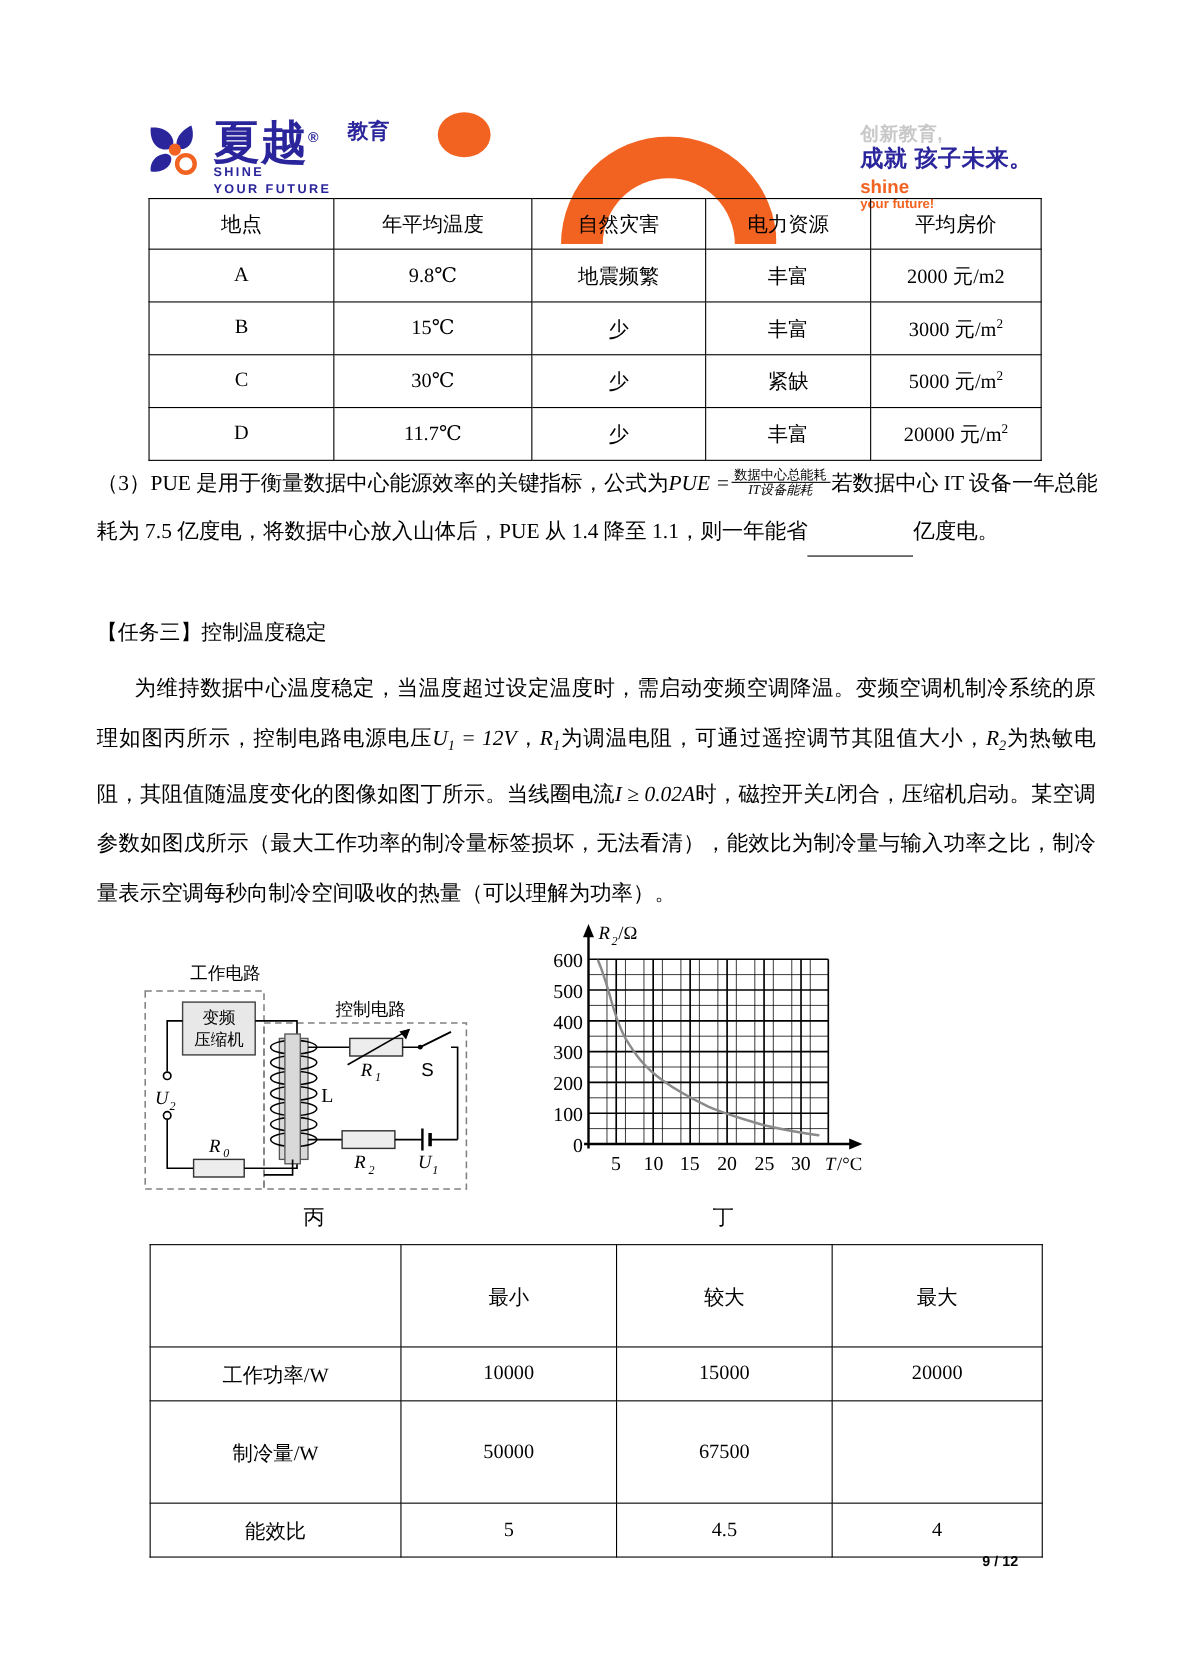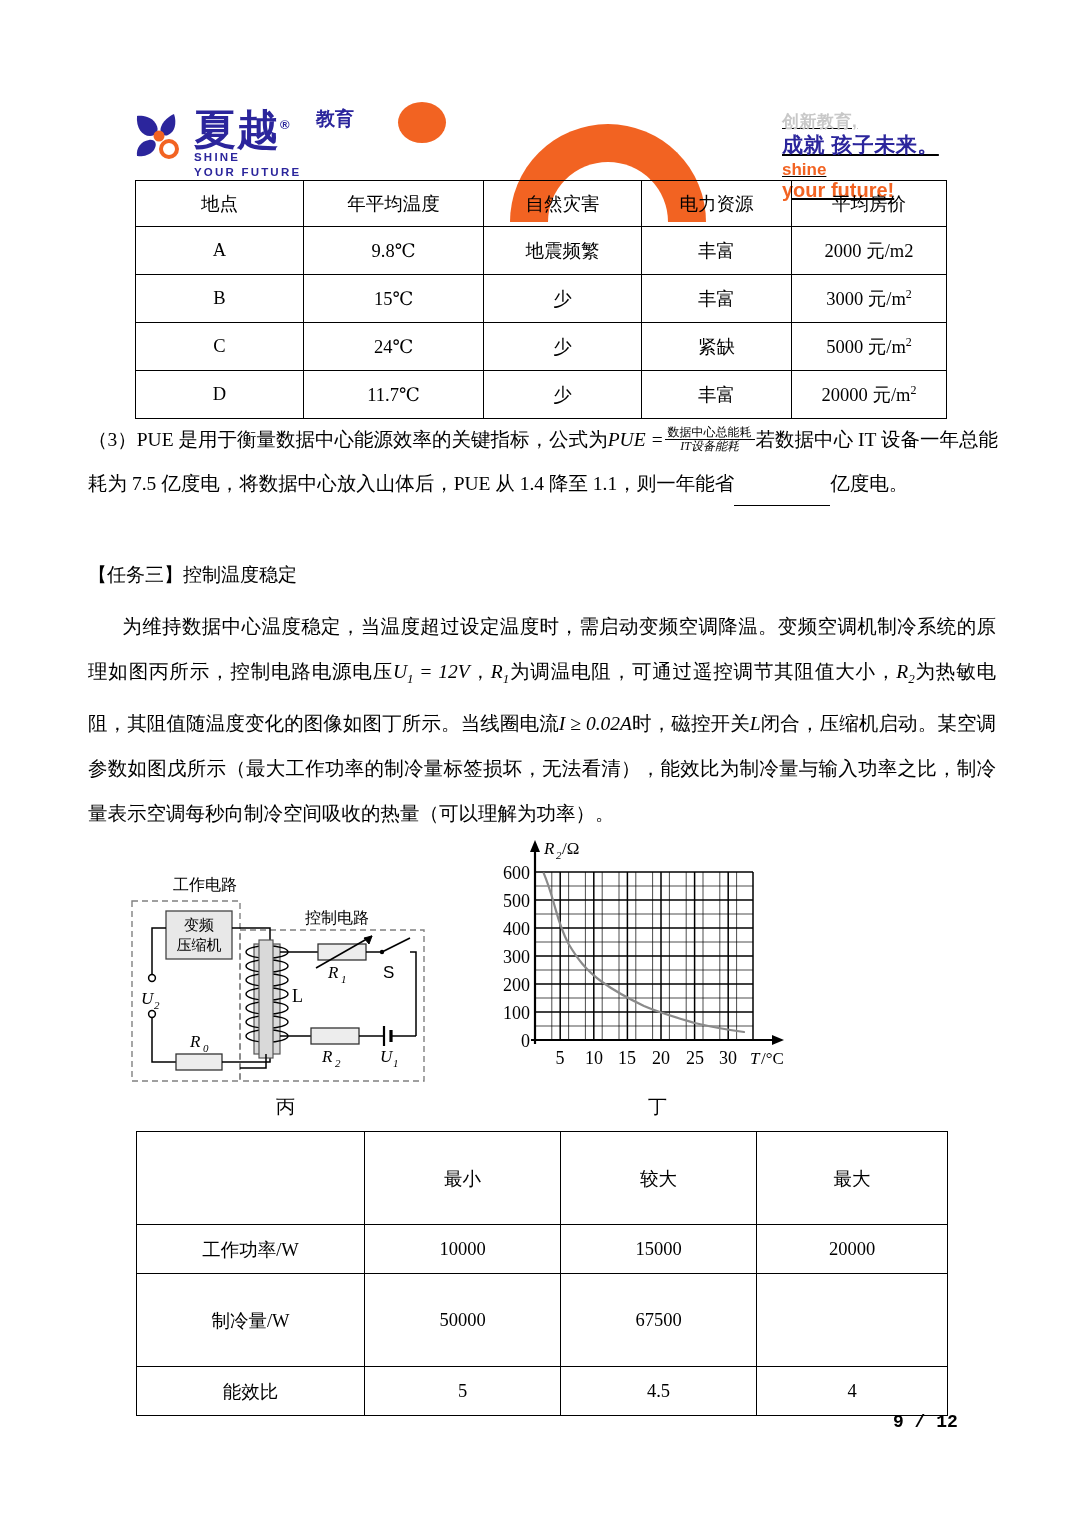--- a/index.html
+++ b/index.html
@@ -86,21 +86,20 @@
     border-bottom: none;
     border-top-left-radius: 98px 98px;
     border-top-right-radius: 98px 98px;
     box-sizing: border-box;
   }
   .slogan {
     position: absolute;
     left: 782px; top: 88px;
     font-family: "Liberation Sans", sans-serif;
     white-space: nowrap;
-    text-decoration: underline;
   }
   .slogan .l1 {
     font-size: 17px;
     font-weight: bold;
     color: #c8c8c8;
     letter-spacing: 0.5px;
     line-height: 1.15;
   }
   .slogan .l2 {
     font-size: 21px;
@@ -110,21 +109,21 @@
     line-height: 1.2;
   }
   .slogan .l3 {
     font-size: 17px;
     font-weight: bold;
     color: #f26322;
     line-height: 1.12;
     margin-top: 3px;
   }
   .slogan .l4 {
-    font-size: 20px;
+    font-size: 12px;
     font-weight: bold;
     color: #f26322;
     line-height: 1.12;
   }
 
   
   table.doc-table {
     border-collapse: collapse;
     table-layout: fixed;
   }
@@ -207,22 +206,22 @@
   #caption-bing { left: 276px; top: 1094px; }
   #caption-ding { left: 648px; top: 1094px; }
 
   #circuit-svg { position: absolute; left: 128px; top: 866px; }
   #graph-svg { position: absolute; left: 492px; top: 832px; }
 
   
   #page-number {
     position: absolute;
     left: 893px; top: 1412px;
-    font-family: Liberation Mono, monospace;
-    font-size: 18px;
+    font-family: Liberation Sans, sans-serif;
+    font-size: 13px;
     font-weight: bold;
     color: #000;
   }
 </style>
 </head>
 <body>
 
 <div class="page">
 
   <div class="header">
@@ -279,21 +278,21 @@
       </tr>
       <tr>
         <td>B</td>
         <td>15℃</td>
         <td>少</td>
         <td>丰富</td>
         <td><span>3000 元/m</span><span class="sup">2</span></td>
       </tr>
       <tr>
         <td>C</td>
-        <td>24℃</td>
+        <td>30℃</td>
         <td>少</td>
         <td>紧缺</td>
         <td><span>5000 元/m</span><span class="sup">2</span></td>
       </tr>
       <tr>
         <td>D</td>
         <td>11.7℃</td>
         <td>少</td>
         <td>丰富</td>
         <td><span>20000 元/m</span><span class="sup">2</span></td>

